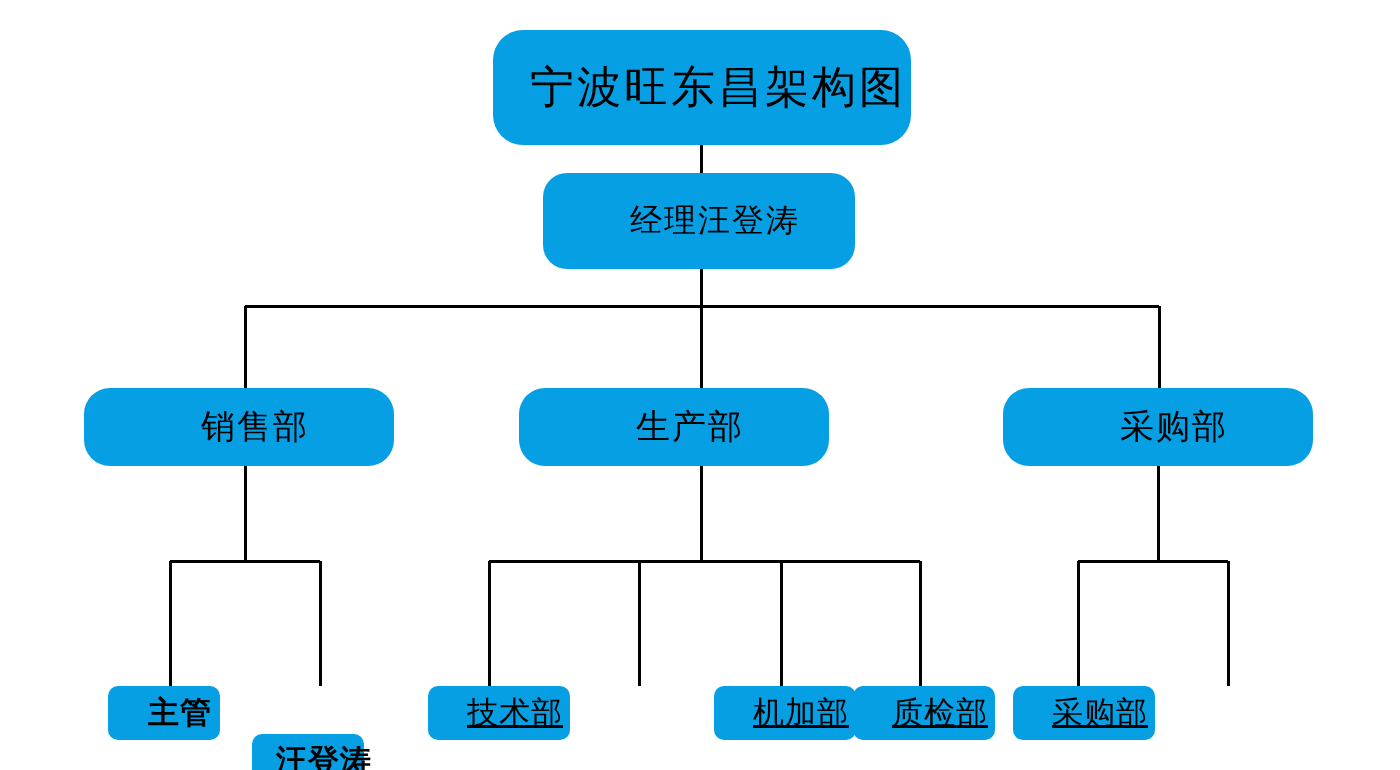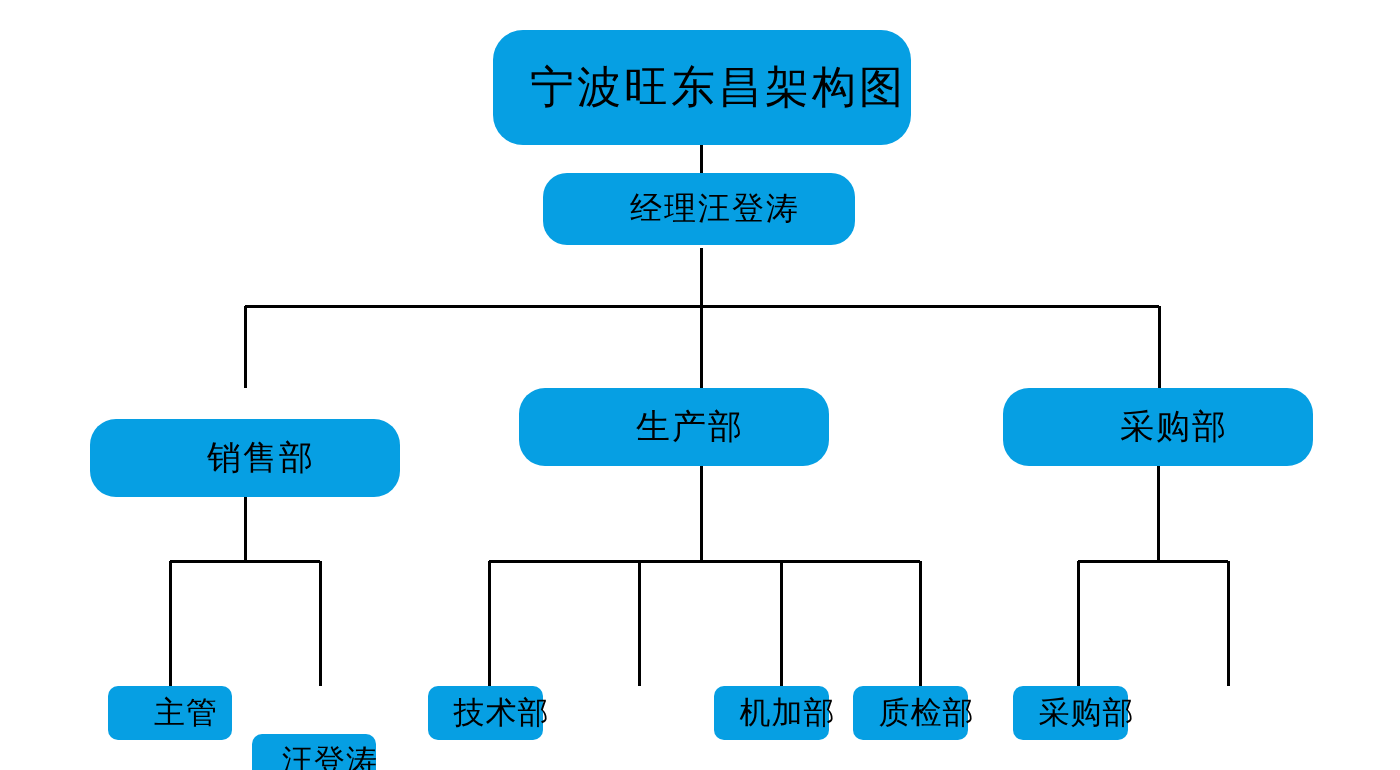--- a/index.html
+++ b/index.html
@@ -21,36 +21,36 @@
     text-align:center;
     letter-spacing:1px;
     z-index:2;
     padding-left:32px;
   }
   .node-root{
     left:493px;top:30px;width:418px;height:115px;
     border-radius:30px;font-size:44px;letter-spacing:3px;
   }
   .node-l2{
-    left:543px;top:173px;width:312px;height:72px;
+    left:543px;top:173px;width:312px;height:96px;
     border-radius:24px;font-size:32px;letter-spacing:2px;
   }
   .node-l3{
     top:388px;width:310px;height:78px;
     border-radius:26px;font-size:34px;letter-spacing:2px;
   }
-  .dept-sales{left:90px;margin-top:31px;}
+  .dept-sales{left:84px;}
   .dept-prod{left:519px;font-family:Liberation Serif, serif;}
   .dept-purch{left:1003px;}
   .node-leaf{
     top:686px;height:54px;
     border-radius:10px;font-size:31px;letter-spacing:1px;
   }
-  .leaf-w2{width:124px;}
-  .leaf-w3{width:115px;}
+  .leaf-w2{width:112px;font-weight:bold;}
+  .leaf-w3{width:142px;text-decoration:underline;}
 </style>
 </head>
 <body>
 
 <div id="chart">
 
   <svg id="wires" viewBox="0 0 1400 770" width="1400" height="770" aria-hidden="true">
     <g stroke="#000000" stroke-width="3" fill="none" shape-rendering="crispEdges">
 
       <line x1="701" y1="145" x2="701" y2="173"></line>

